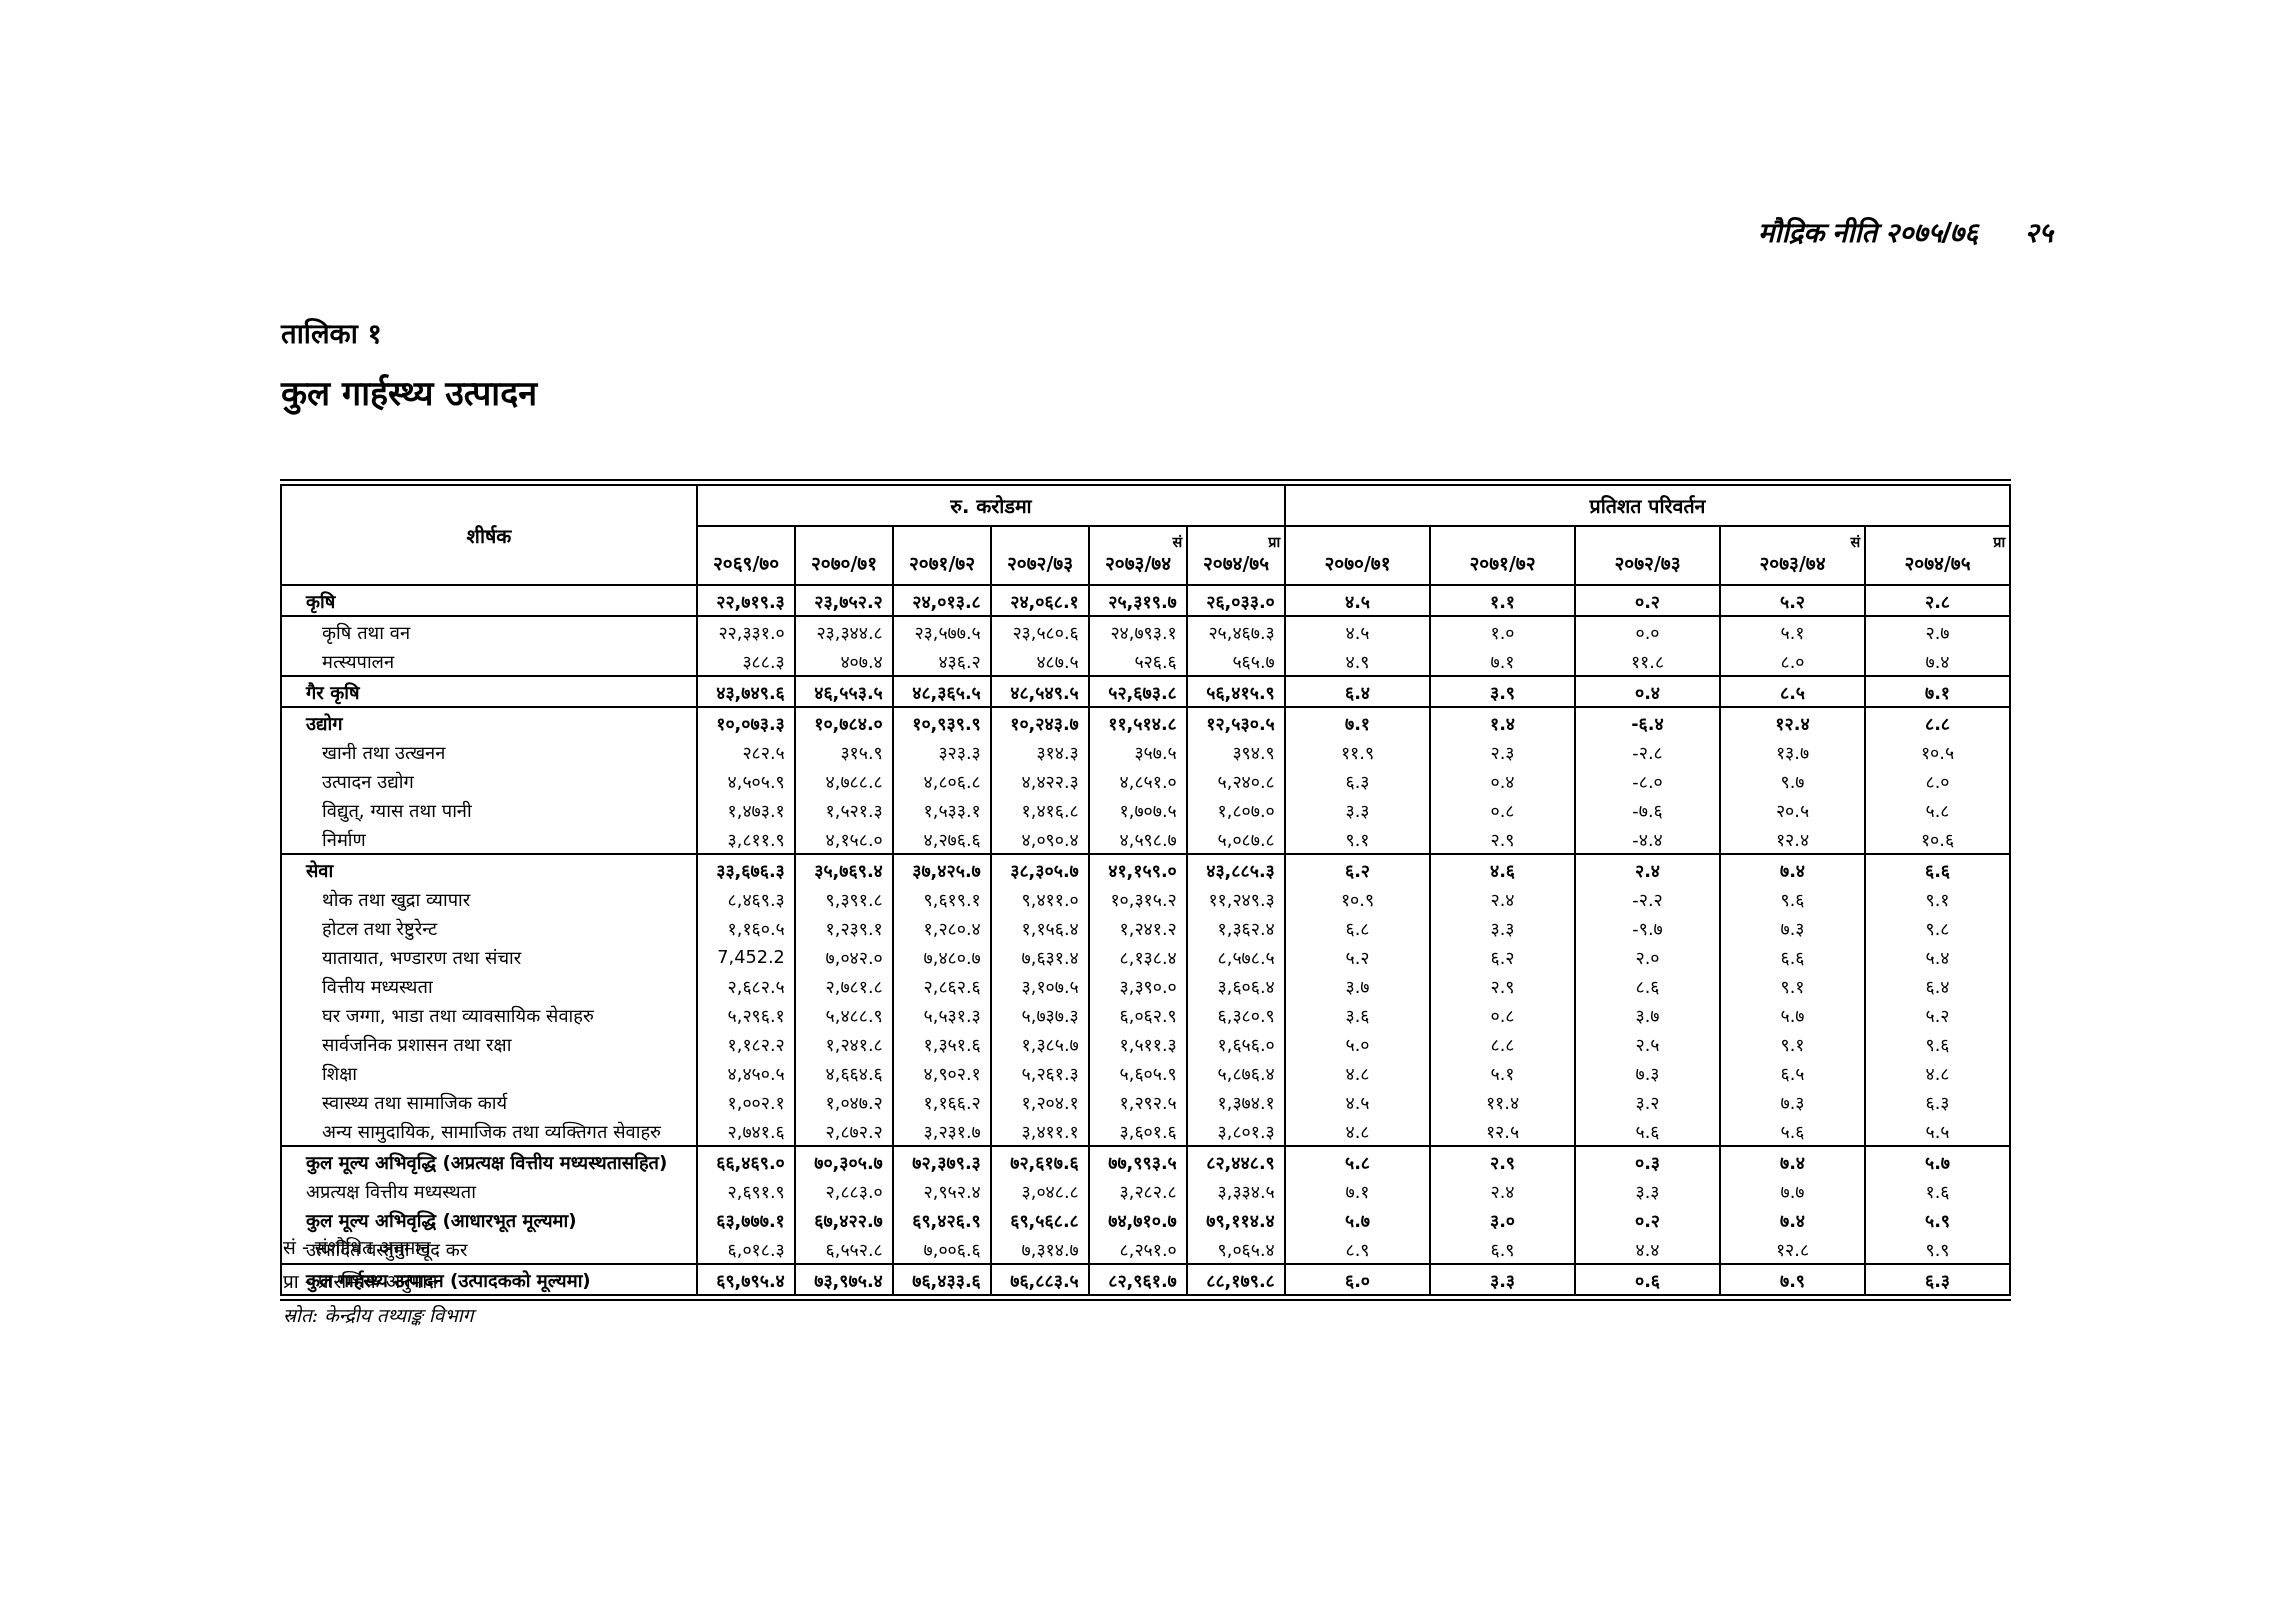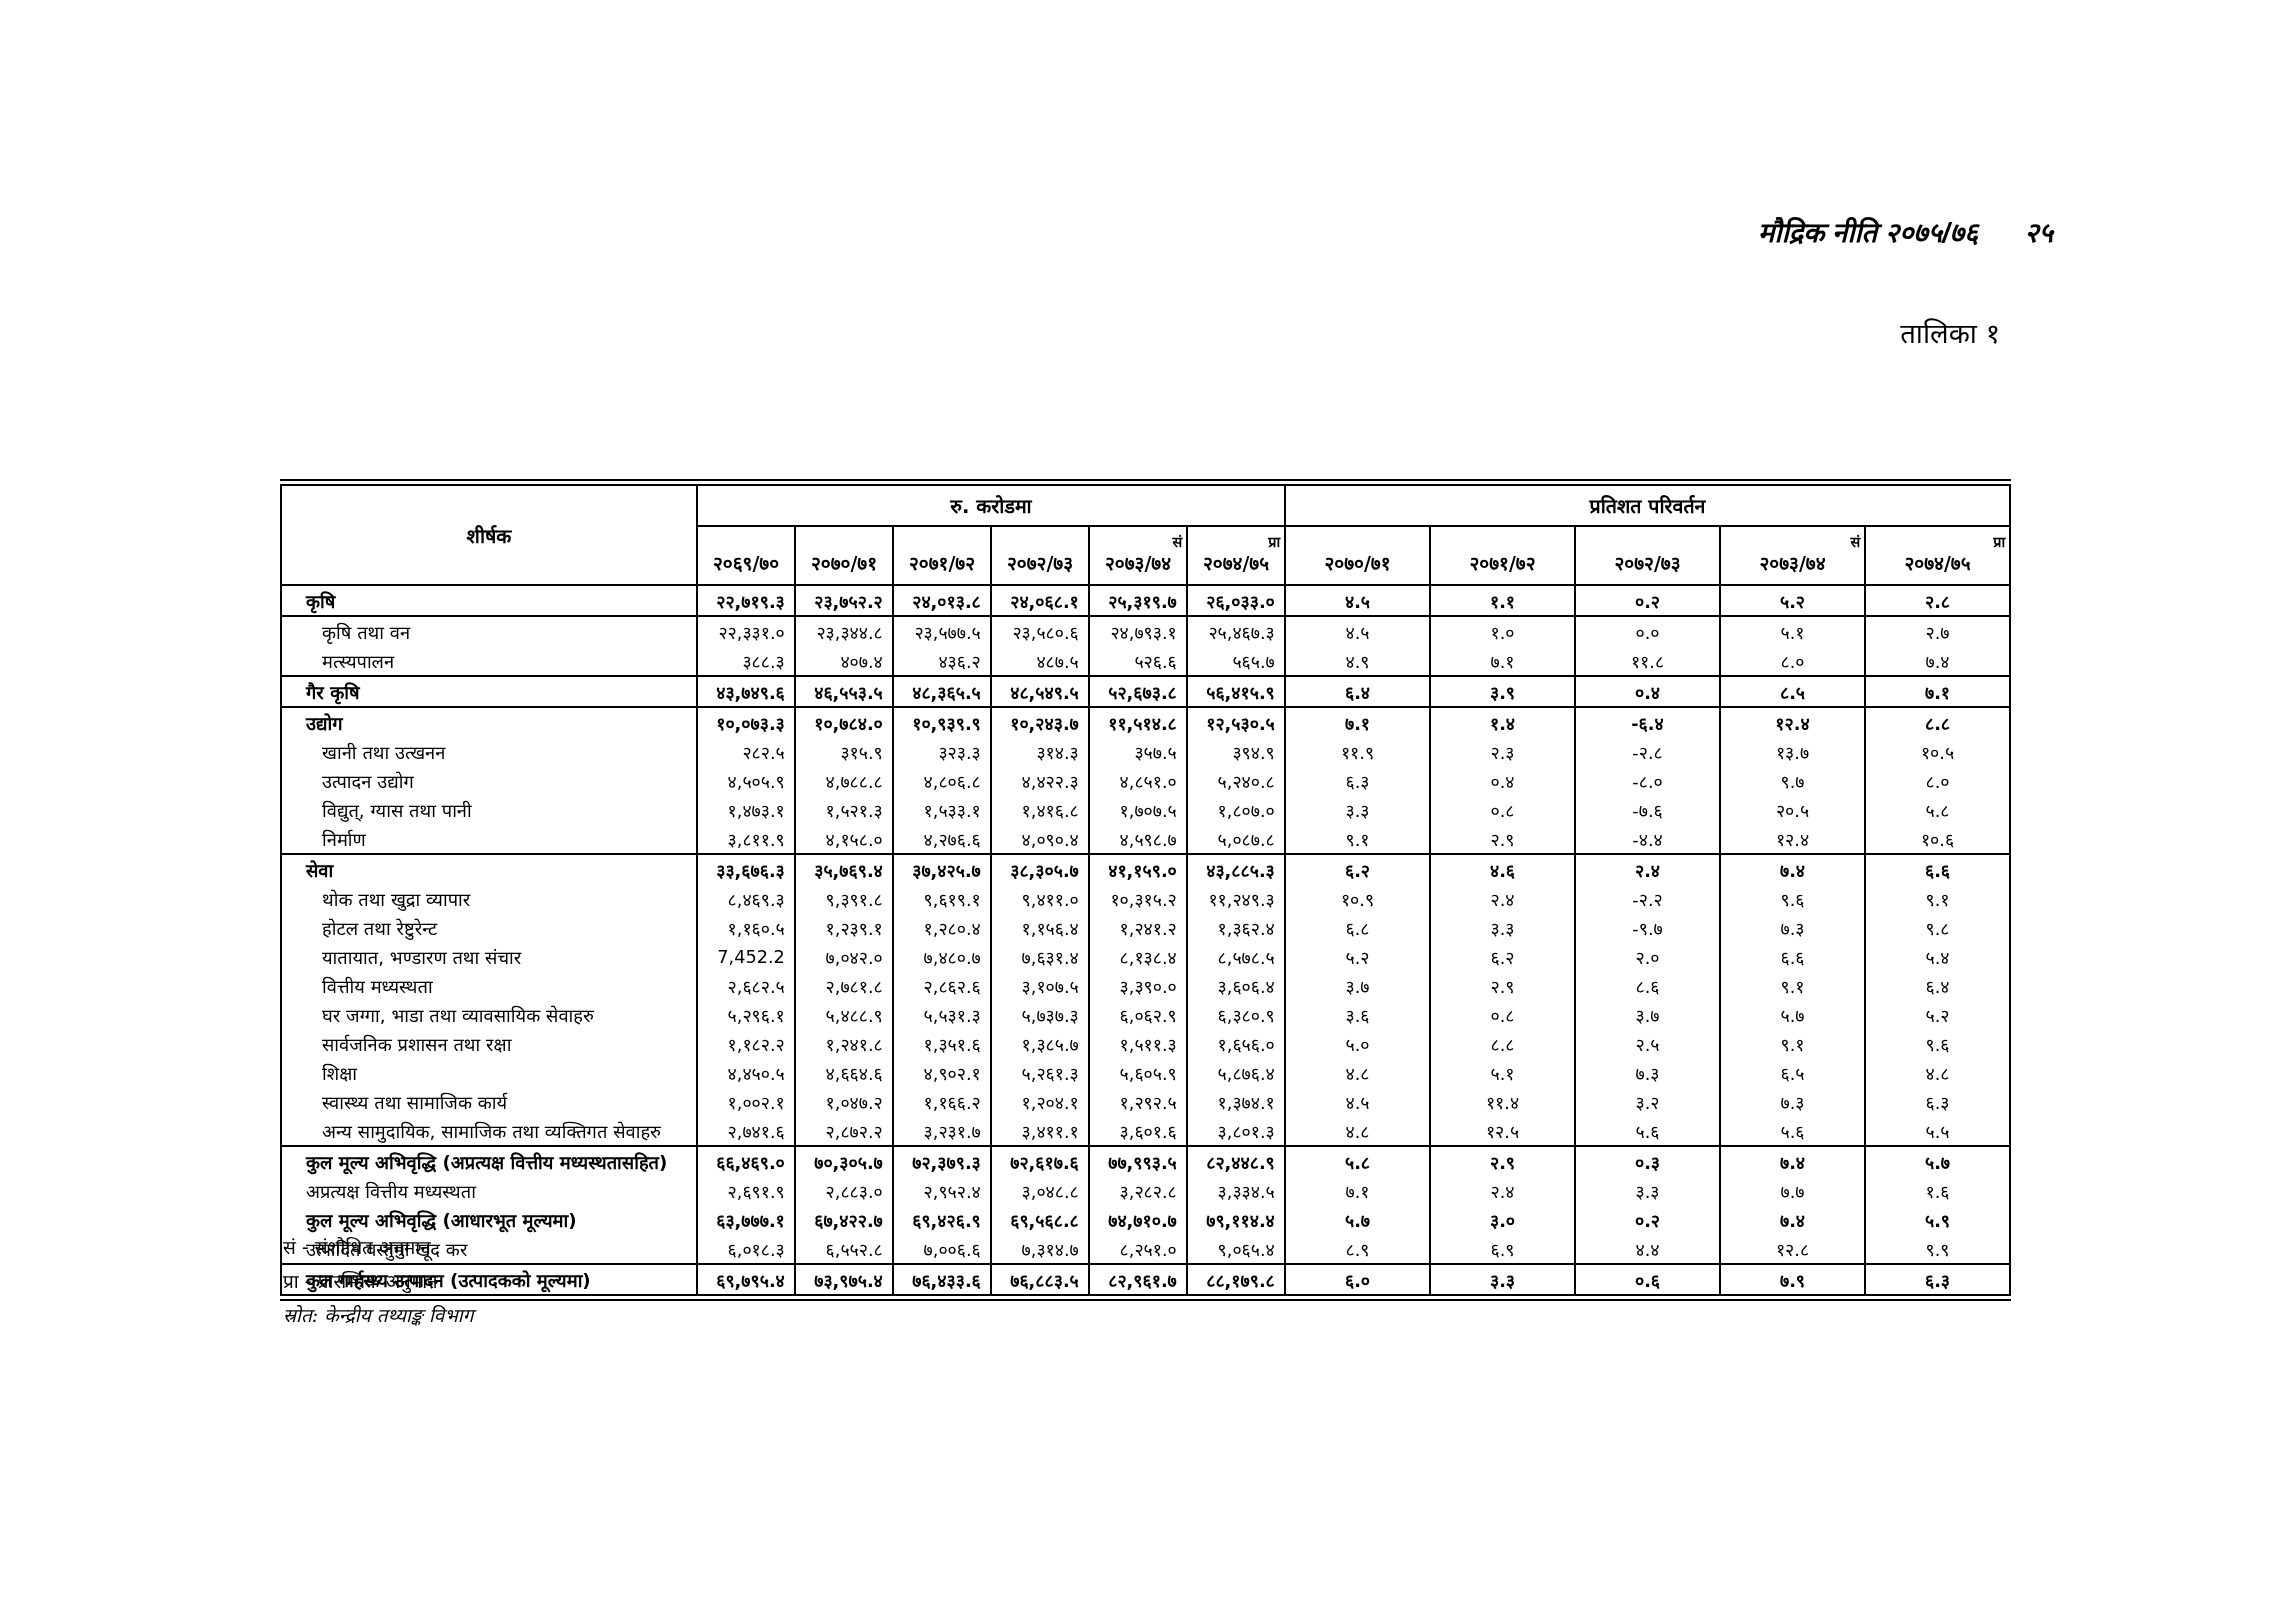--- a/index.html
+++ b/index.html
@@ -7,21 +7,21 @@
     width:2295px;height:1623px;background:#ffffff;color:#000;
     font-family:"DejaVu Sans","Liberation Sans",sans-serif;
     position:relative;overflow:hidden;
   }
   .page-header{
     position:absolute;top:213px;right:242px;
     font-family:Liberation Sans, sans-serif;
     font-style:italic;font-weight:bold;font-size:27.5px;white-space:nowrap;
   }
   .page-header .pageno{margin-left:46px;}
-  .titles{position:absolute;left:269px;top:314px;width:1731px;text-align:right;font-weight:normal;}
+  .titles{position:absolute;left:281px;top:314px;width:1731px;text-align:left;font-weight:bold;}
   .title-1{font-size:27.5px;margin-bottom:18.3px;}
   .title-2{font-size:34px;margin-bottom:14.4px;}
   .title-3{font-size:26px;}
   .table-wrap{
     position:absolute;left:280px;top:479px;width:1731px;
     border-top:2px solid #000;border-bottom:2px solid #000;
     padding:3.3px 0 3.3px 0;
   }
   table{border-collapse:collapse;width:1731px;table-layout:fixed;}
   table{border:2.6px solid #000;}
@@ -43,20 +43,21 @@
 </style>
 </head>
 <body>
 
 <div class="page-header">
   <span>मौद्रिक नीति २०७५/७६</span><span class="pageno">२५</span>
 </div>
 
 <div class="titles">
   <div class="title-1">तालिका १</div>
+  <div class="title-2">कुल गार्हस्थ्य उत्पादन</div>
 </div>
 
 <div class="table-wrap">
   <table>
     <colgroup id="cols">
         <col style="width: 416px;">
         <col style="width: 98px;">
         <col style="width: 98px;">
         <col style="width: 98px;">
         <col style="width: 98px;">

